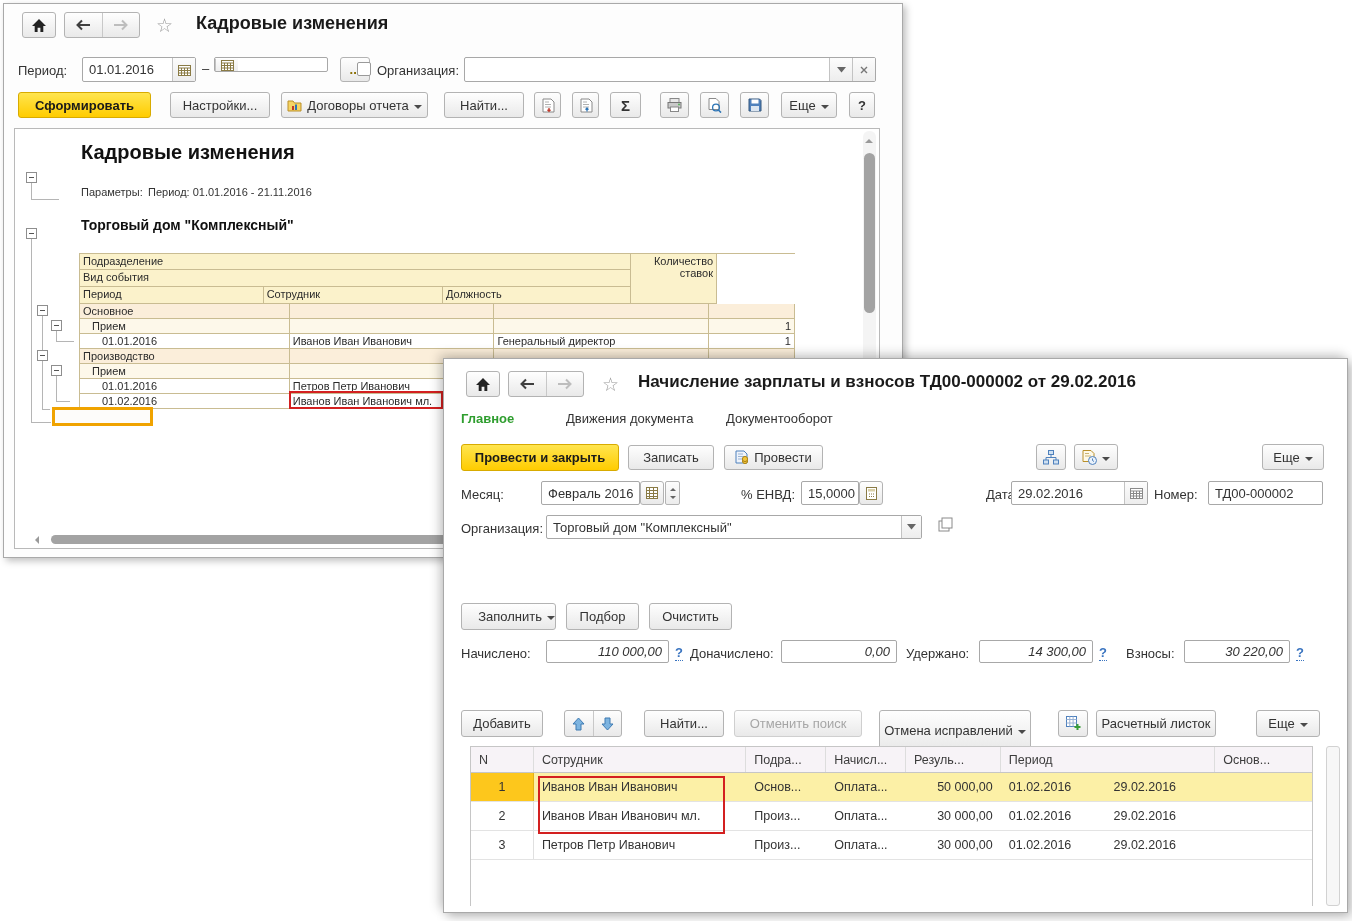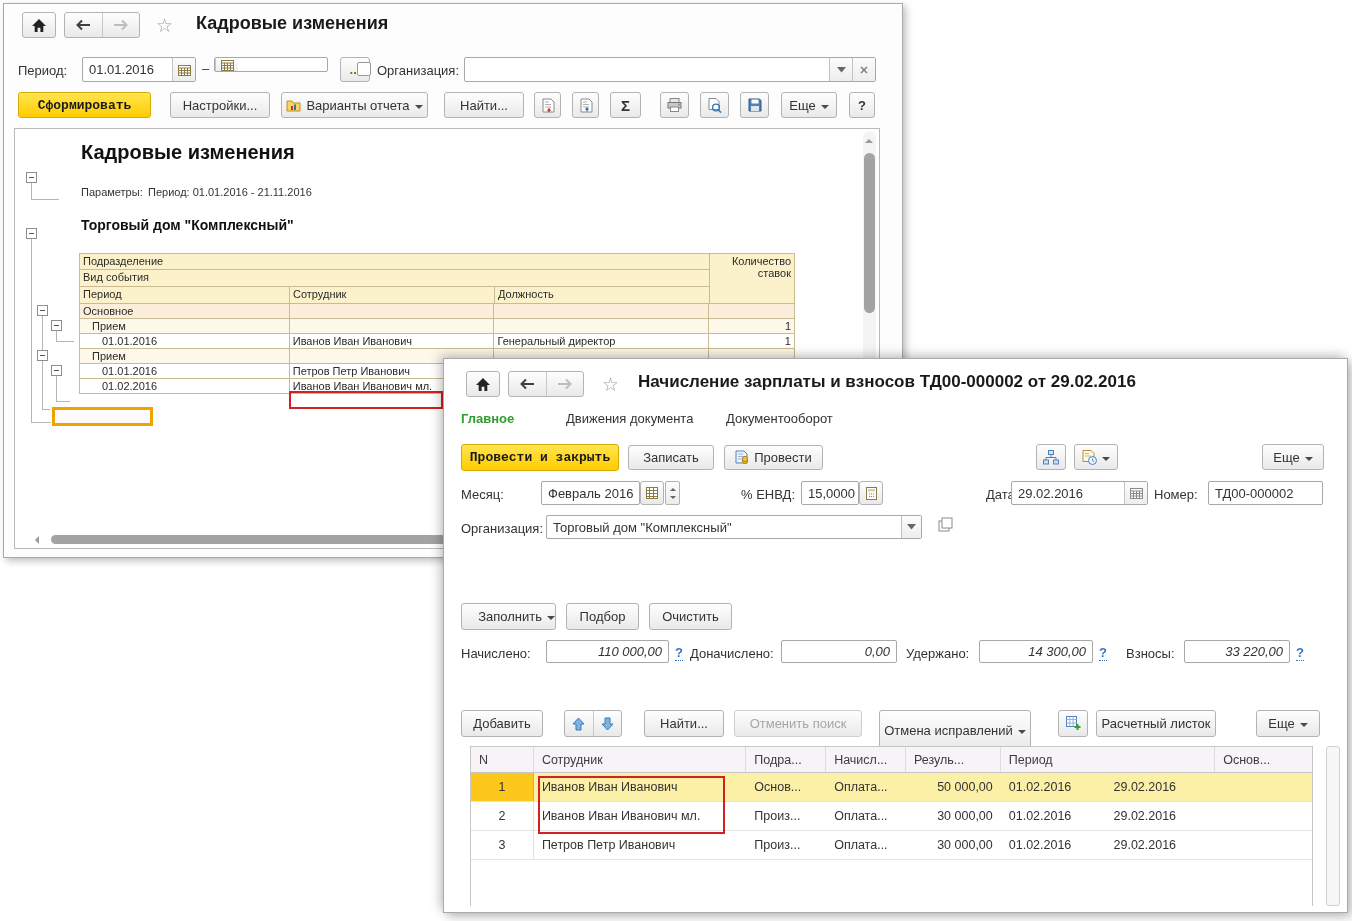--- a/index.html
+++ b/index.html
@@ -7,21 +7,21 @@
   body { background:#fff; font-family:"Liberation Sans", sans-serif; position:relative; overflow:hidden; color:#333; }
   .abs { position:absolute; }
   .win { position:absolute; background:#fdfdfd; border:1px solid #a9a9a9; }
   .win1 { left:3px; top:3px; width:900px; height:555px; box-shadow:3px 3px 7px rgba(0,0,0,.25); }
   .win2 { left:443px; top:358px; width:905px; height:555px; background:#fff;
           box-shadow:-4px -4px 10px rgba(0,0,0,.18), 4px 4px 10px rgba(0,0,0,.25); }
 
   .btn { position:absolute; display:flex; align-items:center; justify-content:center; gap:5px;
          background:linear-gradient(#fefefe,#e9e9e9); border:1px solid #b3b3b3; border-radius:3px;
          font-size:13px; color:#333; cursor:default; }
-  .btn.yellow { background:linear-gradient(#ffe54f,#fc0); border-color:#d8ab00; font-weight:bold; color:#1a1a1a;font-family:Liberation Mono, monospace; }
+  .btn.yellow { background:linear-gradient(#ffe54f,#fc0); border-color:#d8ab00; font-weight:bold; color:#1a1a1a; }
   .btn.disabled { color:#a6a6a6; border-color:#cfcfcf; }
   .car { display:inline-block; width:0; height:0; border:4px solid transparent; border-top-color:#4a4a4a; margin-top:7px; }
   .lbl { position:absolute; font-size:13px; color:#333; white-space:nowrap; }
   .field { position:absolute; display:flex; align-items:center; background:#fff; border:1px solid #a8a8a8;
            border-radius:2px; font-size:13px; }
   .field .txt { flex:1; padding:0 6px; white-space:nowrap; overflow:hidden; }
   .field .txt.r { text-align:right;font-style:italic; }
   .inbtn { width:23px; align-self:stretch; display:flex; align-items:center; justify-content:center;
            border-left:1px solid #c3c3c3; background:linear-gradient(#fcfcfc,#ededed); }
   .qlink { position:absolute; color:#3a74c0; font-size:13px; font-weight:bold; border-bottom:1px dotted #3a74c0; }
@@ -154,21 +154,21 @@
       <span>Настройки...</span>
     </div>
   <div class="btn" style="left:277px;top:88px;width:147px;height:26px;">
     <span>
         <svg width="15" height="13" viewBox="0 0 15 13">
           <path d="M1 2 h5 l1.5 2 H14 v8 H1 Z" fill="#f7d463" stroke="#b98f2a"></path>
           <rect x="5" y="7" width="2" height="4" fill="#c0392b"></rect>
           <rect x="8" y="5.5" width="2" height="5.5" fill="#2e75b5"></rect>
         </svg>
       </span>
-    <span>Варианты отчета</span>
+    <span>Договоры отчета</span>
       <span class="car"></span>
   </div>
   <div class="btn" style="left:440px;top:88px;width:80px;height:26px;">
       <span>Найти...</span>
     </div>
   <div class="btn" style="left:530px;top:88px;width:27px;height:26px;">
     <span>
         <svg width="14" height="15" viewBox="0 0 14 15">
           <path d="M2 1 h8 l3 3 v10 H2 Z" fill="#fff" stroke="#8a8a8a"></path>
           <path d="M4 4 h4 M4 6.5 h6 M4 9 h6" stroke="#b0b0b0"></path>
@@ -244,21 +244,21 @@
     <div class="tln" style="left:41px;top:212px;width:18px;height:1px;"></div>
     <div class="texp" style="left:22px;top:221px;"></div>
     <div class="tln" style="left:27px;top:232px;width:1px;height:48px;"></div>
     <div class="tln" style="left:27px;top:280px;width:8px;height:1px;"></div>
     <div class="texp" style="left:36px;top:236px;"></div>
     <div class="tln" style="left:41px;top:247px;width:1px;height:25px;"></div>
     <div class="tln" style="left:41px;top:272px;width:14px;height:1px;"></div>
 
     <div class="rtable">
       <div style="display:flex;">
-        <div style="width:630px;">
+        <div style="width:551px;">
           <div class="rrow" style="height:16px;">
               <div class="hdr" style="width:100%;">Подразделение</div>
             </div>
           <div class="rrow" style="height:17px;">
               <div class="hdr" style="width:100%;">Вид события</div>
             </div>
           <div class="rrow" style="height:17px;">
             <div class="hdr c1">Период</div>
             <div class="hdr c2">Сотрудник</div>
             <div class="hdr c3">Должность</div>
@@ -278,20 +278,26 @@
         <div class="c2"></div>
         <div class="c3"></div>
         <div class="c4">1</div>
       </div>
       <div class="rrow d">
         <div class="c1 i2">01.01.2016</div>
         <div class="c2">Иванов Иван Иванович</div>
         <div class="c3">Генеральный директор</div>
         <div class="c4">1</div>
       </div>
+      <div class="rrow g1">
+        <div class="c1">Производство</div>
+        <div class="c2"></div>
+        <div class="c3"></div>
+        <div class="c4"></div>
+      </div>
       <div class="rrow g2">
         <div class="c1 i1">Прием</div>
         <div class="c2"></div>
         <div class="c3"></div>
         <div class="c4"></div>
       </div>
       <div class="rrow d">
         <div class="c1 i2">01.01.2016</div>
         <div class="c2">Петров Петр Иванович</div>
         <div class="c3"></div>
@@ -475,21 +481,21 @@
   <div class="field" style="left:337px;top:281px;width:116px;height:23px;">
       <span class="txt r">0,00</span>
     </div>
   <div class="lbl" style="left:462px;top:287px;">Удержано:</div>
   <div class="field" style="left:535px;top:281px;width:114px;height:23px;">
       <span class="txt r">14 300,00</span>
     </div>
   <div class="qlink" style="left:655px;top:286px;">?</div>
   <div class="lbl" style="left:682px;top:287px;">Взносы:</div>
   <div class="field" style="left:740px;top:281px;width:106px;height:23px;">
-      <span class="txt r">33 220,00</span>
+      <span class="txt r">30 220,00</span>
     </div>
   <div class="qlink" style="left:852px;top:286px;">?</div>
 
 
   <div class="btn" style="left:17px;top:351px;width:82px;height:27px;">
       <span>Добавить</span>
     </div>
   <div class="navgrp" style="left:120px;top:351px;width:58px;height:27px;">
     <div>
         <span>

